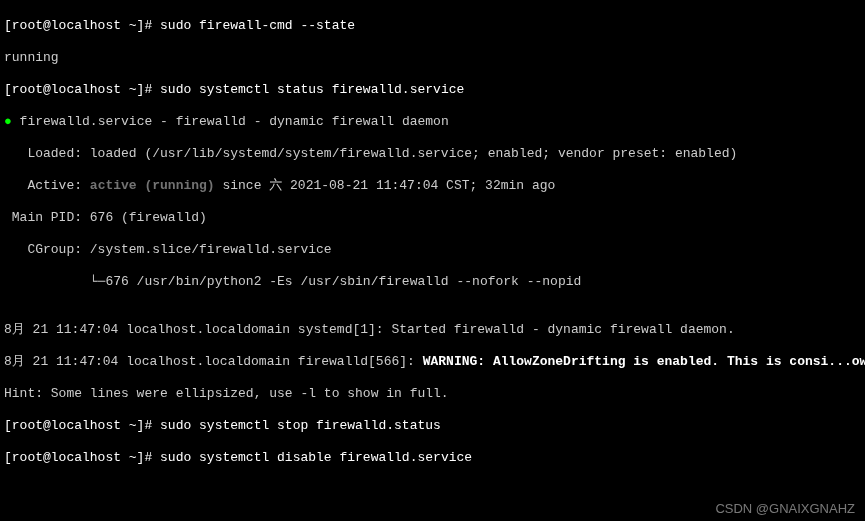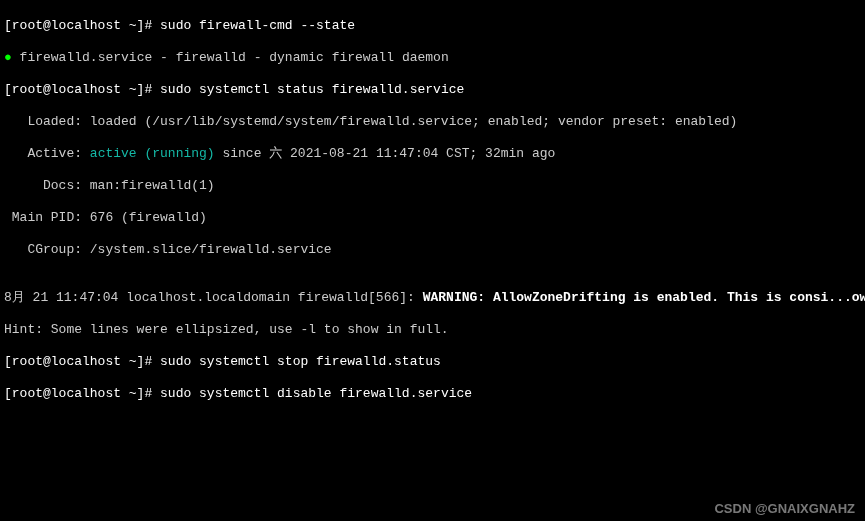--- a/index.html
+++ b/index.html
@@ -13,47 +13,48 @@
     line-height: 16px;
     color: #ccc;
     position: relative;
     overflow: hidden;
   }
   .term {
     padding: 2px 4px;
     white-space: pre;
   }
   .white { color: #fff; margin-top: 28px; }
-  .green { color: #14b8a6; }
+  .green { color: #737373; font-weight: bold; }
   .bold { font-weight: bold; color: #fff; }
   .dim { color: #ccc; }
   .bullet-green { color: #00ff00; }
   .watermark {
     position: absolute;
     right: 10px;
     bottom: 4px;
     color: rgba(200,200,200,0.6);
     font-size: 13px;
     font-family: sans-serif;
-    font-weight: bold;
   }
 </style>
 </head>
 <body>
 
 <div class="term">
 <div><span class="white">[root@localhost ~]# </span><span class="white">sudo firewall-cmd --state</span></div>
+<div class="dim">running</div>
+<div><span class="white">[root@localhost ~]# </span><span class="white">sudo systemctl status firewalld.service</span></div>
 <div><span class="bullet-green">●</span><span class="dim"> firewalld.service - firewalld - dynamic firewall daemon</span></div>
-<div><span class="white">[root@localhost ~]# </span><span class="white">sudo systemctl status firewalld.service</span></div>
 <div class="dim">   Loaded: loaded (/usr/lib/systemd/system/firewalld.service; enabled; vendor preset: enabled)</div>
 <div><span class="dim">   Active: </span><span class="green">active (running)</span><span class="dim"> since 六 2021-08-21 11:47:04 CST; 32min ago</span></div>
-<div class="dim">     Docs: man:firewalld(1)</div>
 <div class="dim"> Main PID: 676 (firewalld)</div>
 <div class="dim">   CGroup: /system.slice/firewalld.service</div>
+<div class="dim">           └─676 /usr/bin/python2 -Es /usr/sbin/firewalld --nofork --nopid</div>
 <div class="dim"></div>
+<div class="dim">8月 21 11:47:04 localhost.localdomain systemd[1]: Started firewalld - dynamic firewall daemon.</div>
 <div><span class="dim">8月 21 11:47:04 localhost.localdomain firewalld[566]: </span><span class="bold">WARNING: AllowZoneDrifting is enabled. This is consi...ow.</span></div>
 <div class="dim">Hint: Some lines were ellipsized, use -l to show in full.</div>
 <div><span class="white">[root@localhost ~]# </span><span class="white">sudo systemctl stop firewalld.status</span></div>
 <div><span class="white">[root@localhost ~]# </span><span class="white">sudo systemctl disable firewalld.service</span></div>
 
 
 
 
 
 

